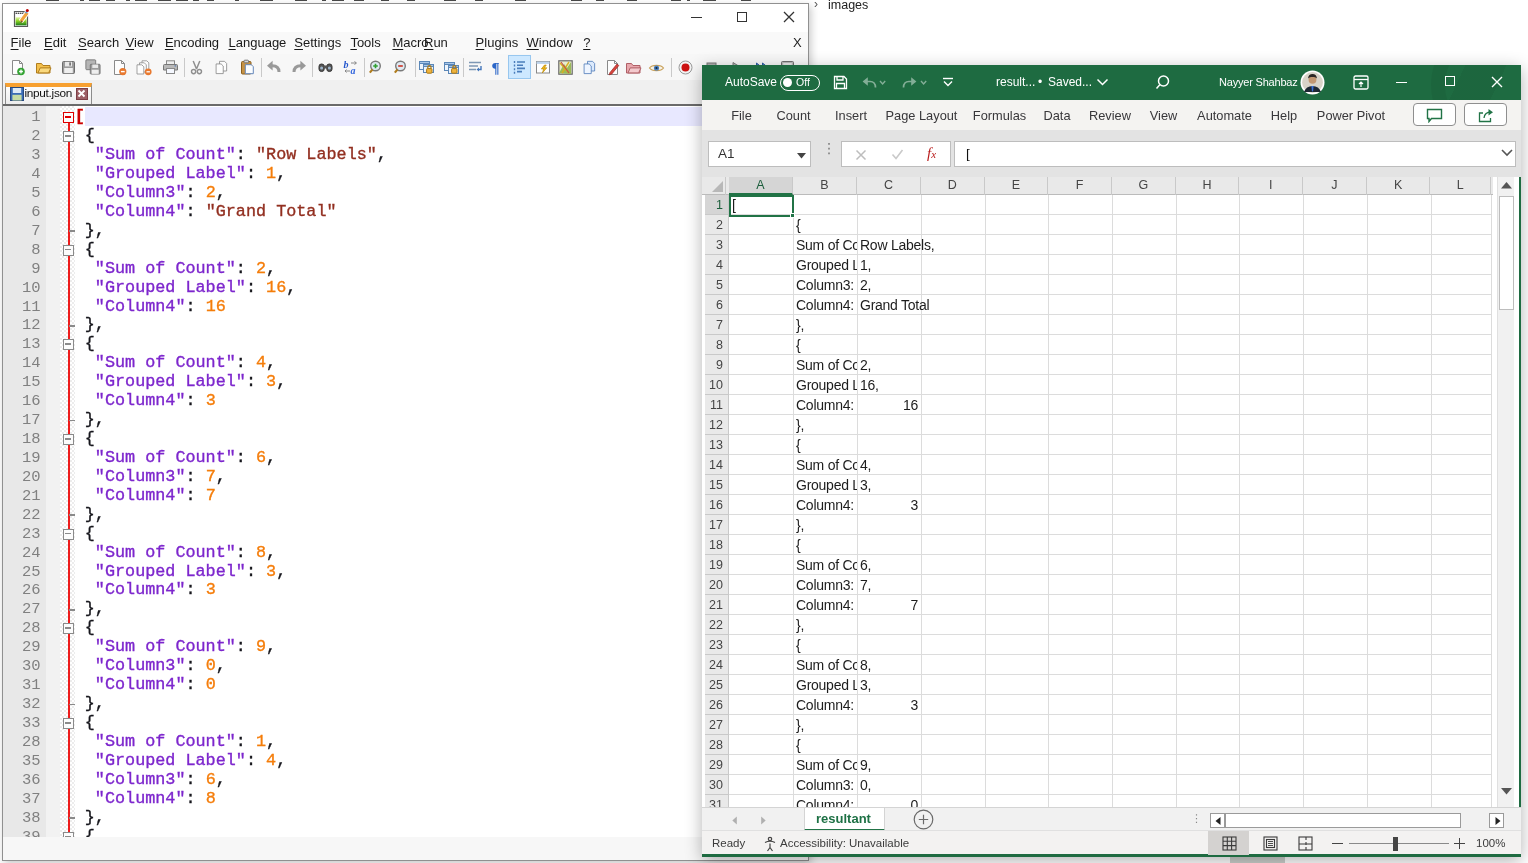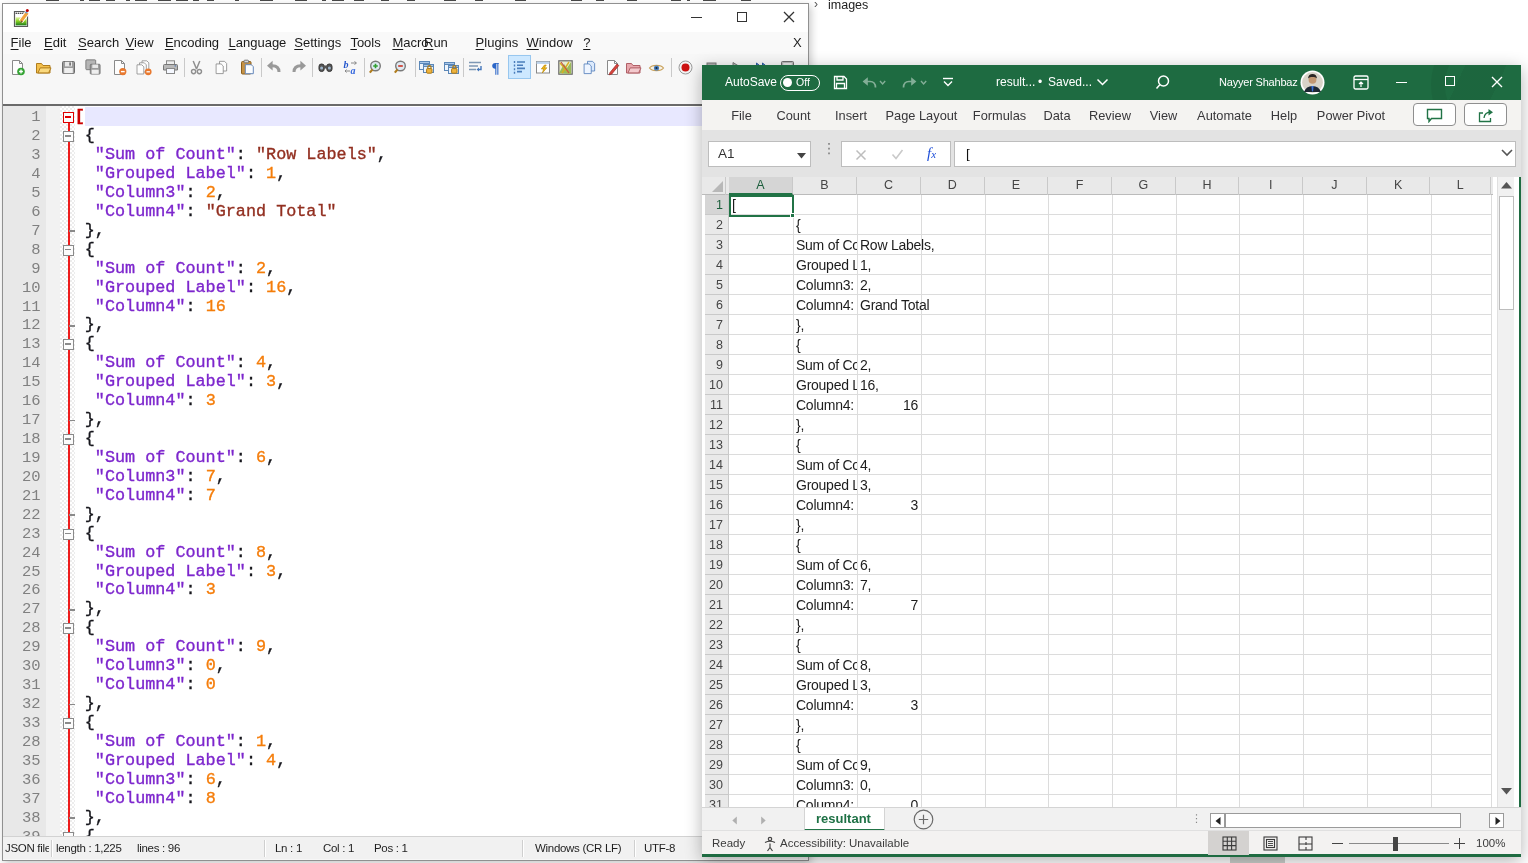--- a/index.html
+++ b/index.html
@@ -314,20 +314,34 @@
             <g fill="#888">
               <rect x="4.2" y="8.4" width="2.2" height="1.8"></rect>
               <rect x="7.4" y="8.4" width="2.2" height="1.8"></rect>
               <rect x="10.6" y="8.4" width="2.2" height="1.8"></rect>
               <rect x="4.2" y="11.2" width="2.2" height="1.8"></rect>
               <rect x="7.4" y="11.2" width="2.2" height="1.8"></rect>
               <rect x="10.6" y="11.2" width="2.2" height="1.8"></rect>
             </g>
           </svg></div>
     </div>
+    <div class="tabbar">
+      <div class="tab"></div>
+      <svg style="position:absolute;left:7px;top:6.5px" width="14" height="14" viewBox="0 0 14 14">
+          <rect x=".5" y=".5" width="13" height="13" fill="#3a6cb5" stroke="#27497e"></rect>
+          <rect x="2.8" y="1" width="8.4" height="5" fill="#dce9f7"></rect>
+          <rect x="2.4" y="7.8" width="9.2" height="5.7" fill="#c4dba4"></rect>
+        </svg>
+      <span style="position:absolute;left:21.5px;top:6px;font-size:11.8px;letter-spacing:-.3px;color:#111">input.json</span>
+      <div style="position:absolute;left:72.6px;top:7.5px;width:12px;height:12px;background:#9d6066;border:1px solid #7c3f46">
+        <svg style="display:block;margin:0.5px auto 0" width="9" height="9" viewBox="0 0 9 9">
+            <path d="M1.5 1.5l6 6M7.5 1.5l-6 6" stroke="#fff" stroke-width="1.9"></path>
+          </svg>
+      </div>
+    </div>
     <div class="editor">
       <div style="position:absolute;left:0;top:0;width:43px;height:733px;background:#e8e8e8"></div>
       <div style="position:absolute;left:43px;top:0;width:14.4px;height:733px;background:#f2f2f2"></div>
       <div style="position:absolute;left:57.4px;top:0;width:14.5px;height:733px;background:conic-gradient(#fff 90deg,#ececec 0 180deg,#fff 0 270deg,#ececec 0) 0 0/4px 4px"></div>
       <div style="position:absolute;left:81.9px;top:1.2px;width:723px;height:19px;background:#e8e8ff"></div>
       <div style="position:absolute;left:71.9px;top:1.2px;width:10px;height:19px;background:#fff"></div>
 <div class="gn" style="top:2.20px">1</div>
 <div class="gn" style="top:21.13px">2</div>
 <div class="gn" style="top:40.06px">3</div>
 <div class="gn" style="top:58.99px">4</div>
@@ -434,34 +448,20 @@
 <div class="cl" style="top:570.10px"><span class="p">&nbsp;&nbsp;</span><span class="k">"Column4"</span><span class="p">:&nbsp;</span><span class="n">0</span></div>
 <div class="cl" style="top:589.03px"><span class="p">&nbsp;},</span></div>
 <div class="cl" style="top:607.96px"><span class="p">&nbsp;{</span></div>
 <div class="cl" style="top:626.89px"><span class="p">&nbsp;&nbsp;</span><span class="k">"Sum&nbsp;of&nbsp;Count"</span><span class="p">:&nbsp;</span><span class="n">1</span><span class="p">,</span></div>
 <div class="cl" style="top:645.82px"><span class="p">&nbsp;&nbsp;</span><span class="k">"Grouped&nbsp;Label"</span><span class="p">:&nbsp;</span><span class="n">4</span><span class="p">,</span></div>
 <div class="cl" style="top:664.75px"><span class="p">&nbsp;&nbsp;</span><span class="k">"Column3"</span><span class="p">:&nbsp;</span><span class="n">6</span><span class="p">,</span></div>
 <div class="cl" style="top:683.68px"><span class="p">&nbsp;&nbsp;</span><span class="k">"Column4"</span><span class="p">:&nbsp;</span><span class="n">8</span></div>
 <div class="cl" style="top:702.61px"><span class="p">&nbsp;},</span></div>
 <div class="cl" style="top:721.54px"><span class="p">&nbsp;{</span></div>
     </div>
-    <div class="statusbar">
-      <span style="position:absolute;left:2px;top:5px;width:44px;overflow:hidden;white-space:nowrap">JSON file</span>
-      <span style="position:absolute;left:53px;top:5px">length : 1,225</span>
-      <span style="position:absolute;left:134px;top:5px">lines : 96</span>
-      <span style="position:absolute;left:272px;top:5px">Ln : 1</span>
-      <span style="position:absolute;left:320px;top:5px">Col : 1</span>
-      <span style="position:absolute;left:371px;top:5px">Pos : 1</span>
-      <span style="position:absolute;left:532px;top:5px">Windows (CR LF)</span>
-      <span style="position:absolute;left:641px;top:5px">UTF-8</span>
-      <div class="sbd" style="left:48px"></div>
-        <div class="sbd" style="left:261px"></div>
-      <div class="sbd" style="left:519px"></div>
-        <div class="sbd" style="left:631px"></div>
-    </div>
   </div>
   <div id="xl">
     <div class="xtitle">
       <div class="deco1"></div>
         <div class="deco2"></div>
       <span style="position:absolute;left:23px;top:10px;font-size:12px">AutoSave</span>
       <div style="position:absolute;left:78px;top:9.5px;width:40px;height:16px;border:1.4px solid #fff;border-radius:9px">
         <div style="position:absolute;left:2px;top:2px;width:9px;height:9px;border-radius:50%;background:#fff"></div>
         <span style="position:absolute;left:15px;top:0.5px;font-size:10.5px">Off</span>
       </div>
@@ -546,21 +546,21 @@
           </svg>
       </div>
       <div style="position:absolute;left:120px;top:16px;width:3px;color:#777;font-size:14px;line-height:5.5px">⋮</div>
       <div style="position:absolute;left:139px;top:11.5px;width:110px;height:26px;background:#fff;border:1px solid #bdbdbd">
         <svg style="position:absolute;left:13px;top:7px" width="12" height="12" viewBox="0 0 12 12">
             <path d="M1.5 1.5l9 9M10.5 1.5l-9 9" stroke="#bdbdbd" stroke-width="1.5"></path>
           </svg>
         <svg style="position:absolute;left:49px;top:7px" width="13" height="11" viewBox="0 0 13 11">
             <path d="M1.5 5.5l3.5 4 6.5-8.5" fill="none" stroke="#c9c9c9" stroke-width="1.6"></path>
           </svg>
-        <span style="position:absolute;left:85px;top:3px;font-family:'Liberation Serif',serif;font-style:italic;font-size:15px;color:#1d4ed8">f<span style="font-size:11px">x</span></span>
+        <span style="position:absolute;left:85px;top:3px;font-family:'Liberation Serif',serif;font-style:italic;font-size:15px;color:#b91c1c">f<span style="font-size:11px">x</span></span>
       </div>
       <div style="position:absolute;left:252px;top:11.5px;width:562px;height:26px;background:#fff;border:1px solid #bdbdbd">
         <span style="position:absolute;left:11px;top:4px;font-size:13.5px;color:#111">[</span>
         <svg style="position:absolute;left:546px;top:7px" width="12" height="8" viewBox="0 0 12 8">
             <path d="M1 1l5 5 5-5" fill="none" stroke="#555" stroke-width="1.6"></path>
           </svg>
       </div>
     </div>
     <div class="heads">
       <div style="position:absolute;left:0;top:0;width:24px;height:18px;border-right:1px solid #c9c9c9"></div>

